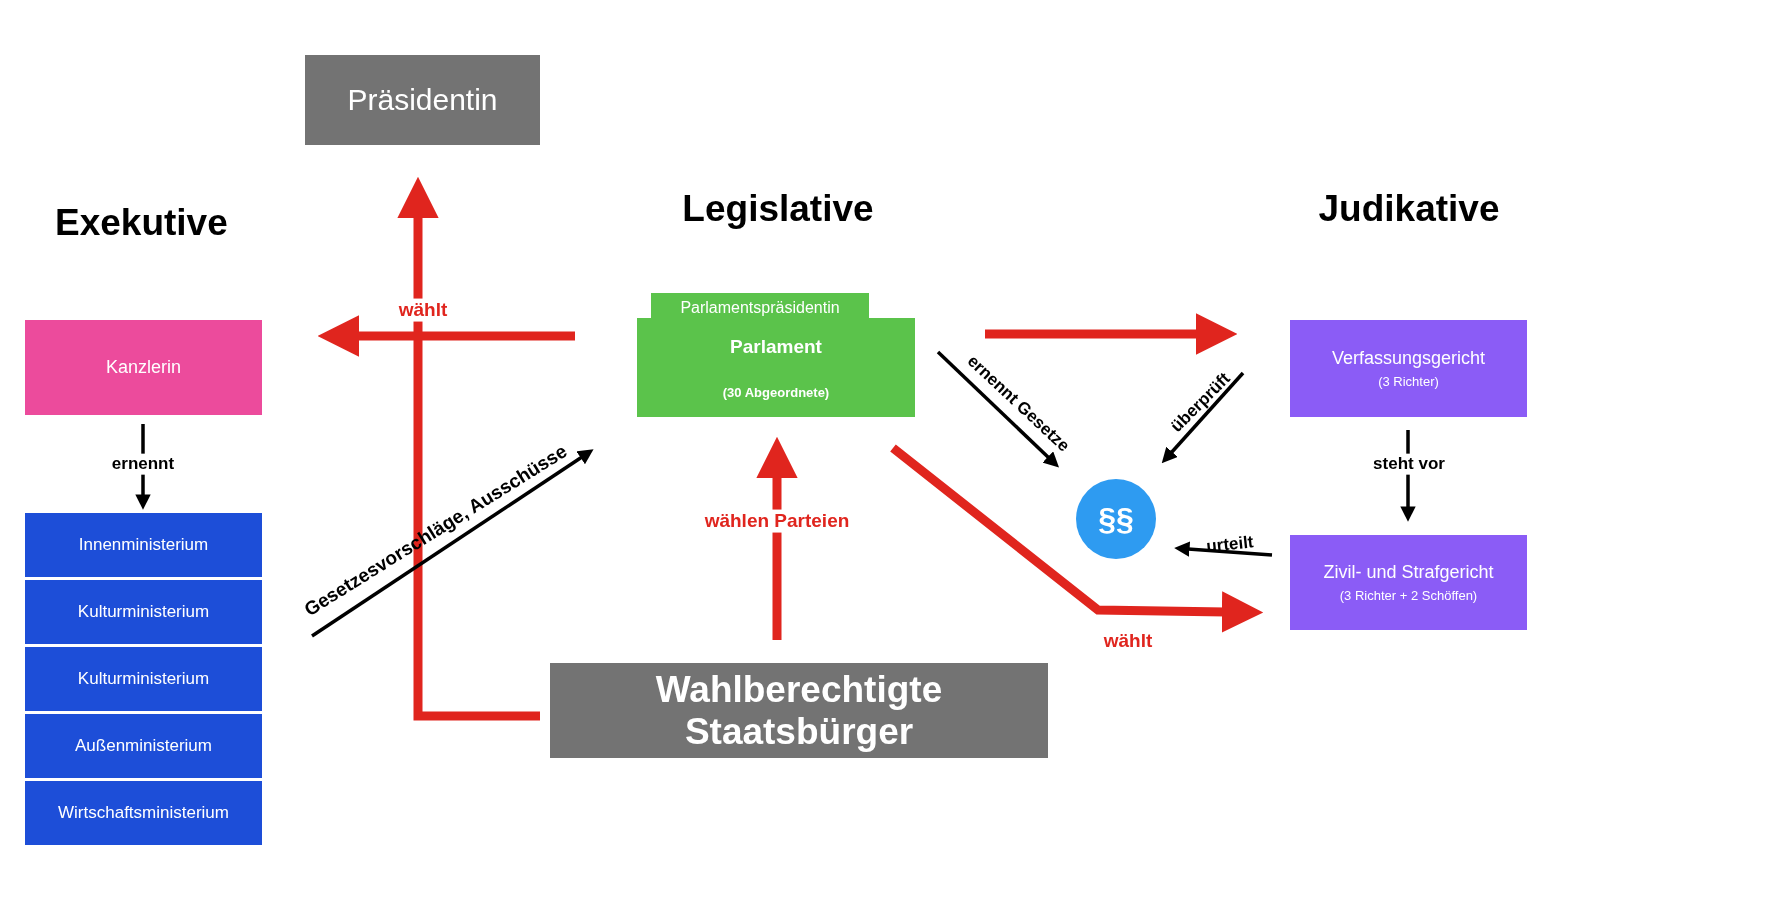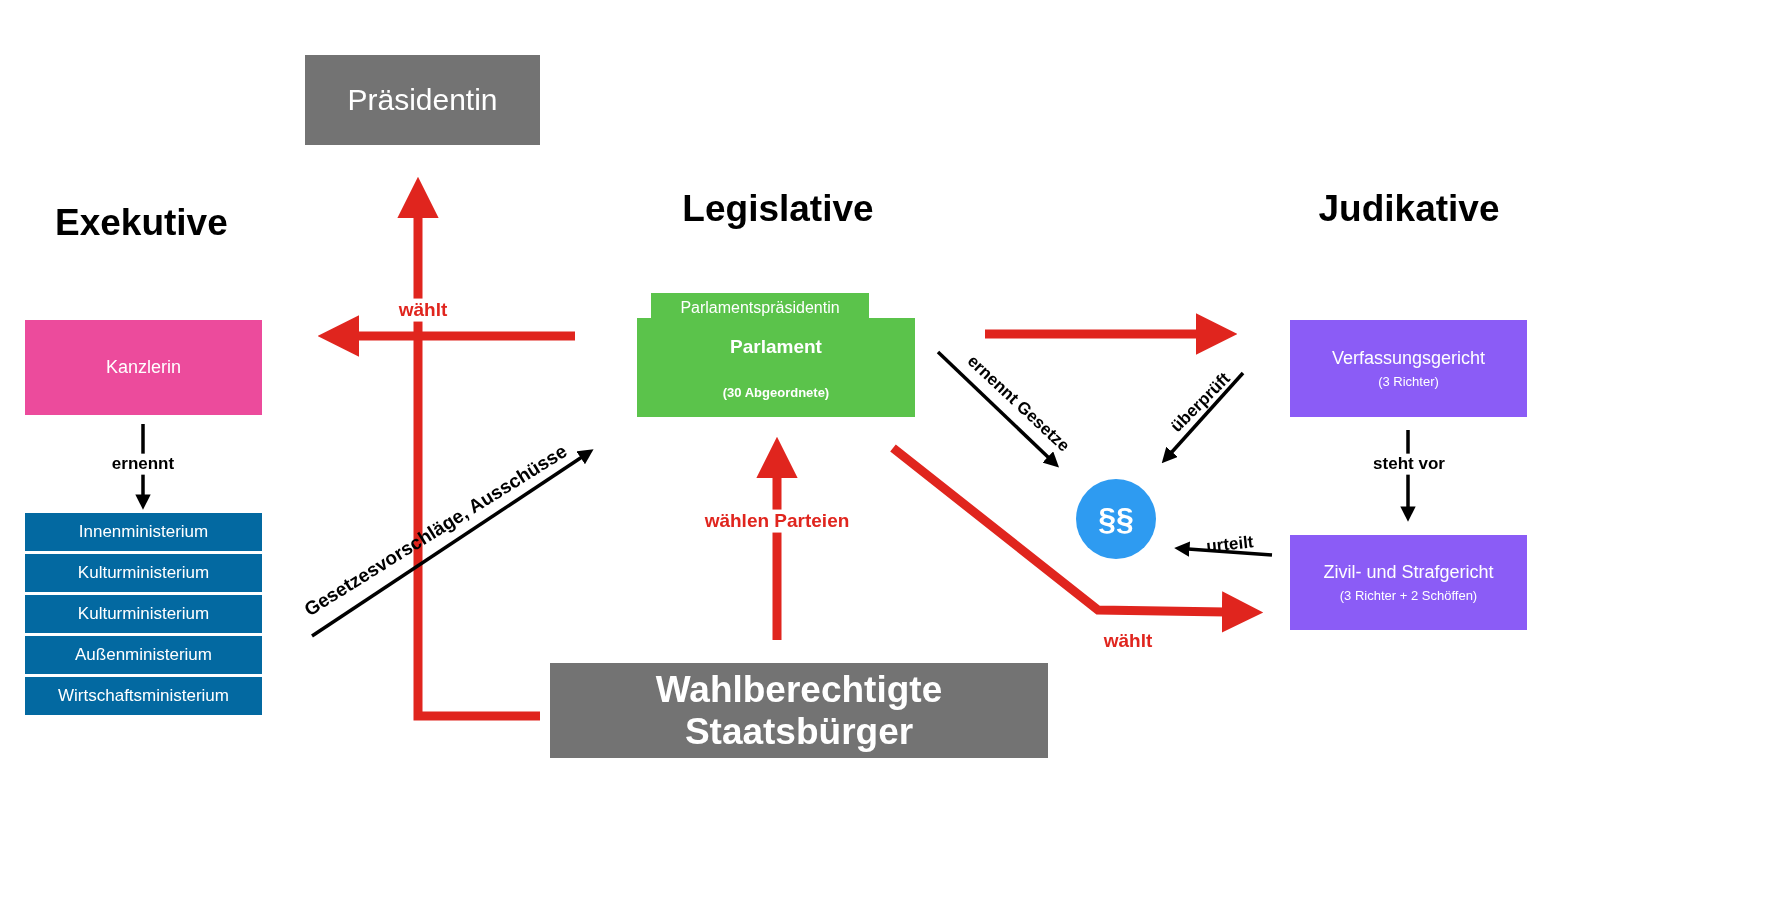--- a/index.html
+++ b/index.html
@@ -16,21 +16,21 @@
   .green-box{background:#5bc34b;}
   .orange-box{background:#8b5cf6;}
   .heading{
     position:absolute;font-size:37px;font-weight:700;color:#000;z-index:1;white-space:nowrap;
   }
   .centered{transform:translateX(-50%);}
   .ministries{
     position:absolute;left:25px;top:513px;width:237px;display:flex;flex-direction:column;gap:3px;z-index:1;
   }
   .ministry{
-    height:38px;background:#0369a1;color:#fff;display:flex;align-items:center;justify-content:center;
+    height:64px;background:#1d4ed8;color:#fff;display:flex;align-items:center;justify-content:center;
     font-size:17px;
     text-align:right;
   }
   .arrows{position:absolute;left:0;top:0;z-index:2;}
   .lbl{
     position:absolute;z-index:3;transform:translate(-50%,-50%);
     font-weight:700;font-size:17px;color:#000;white-space:nowrap;line-height:1.1;
   }
   .lbl.red{color:#e0251e;font-size:19px;}
   .lbl.bg{background:#ffffff;padding:1px 6px;}

